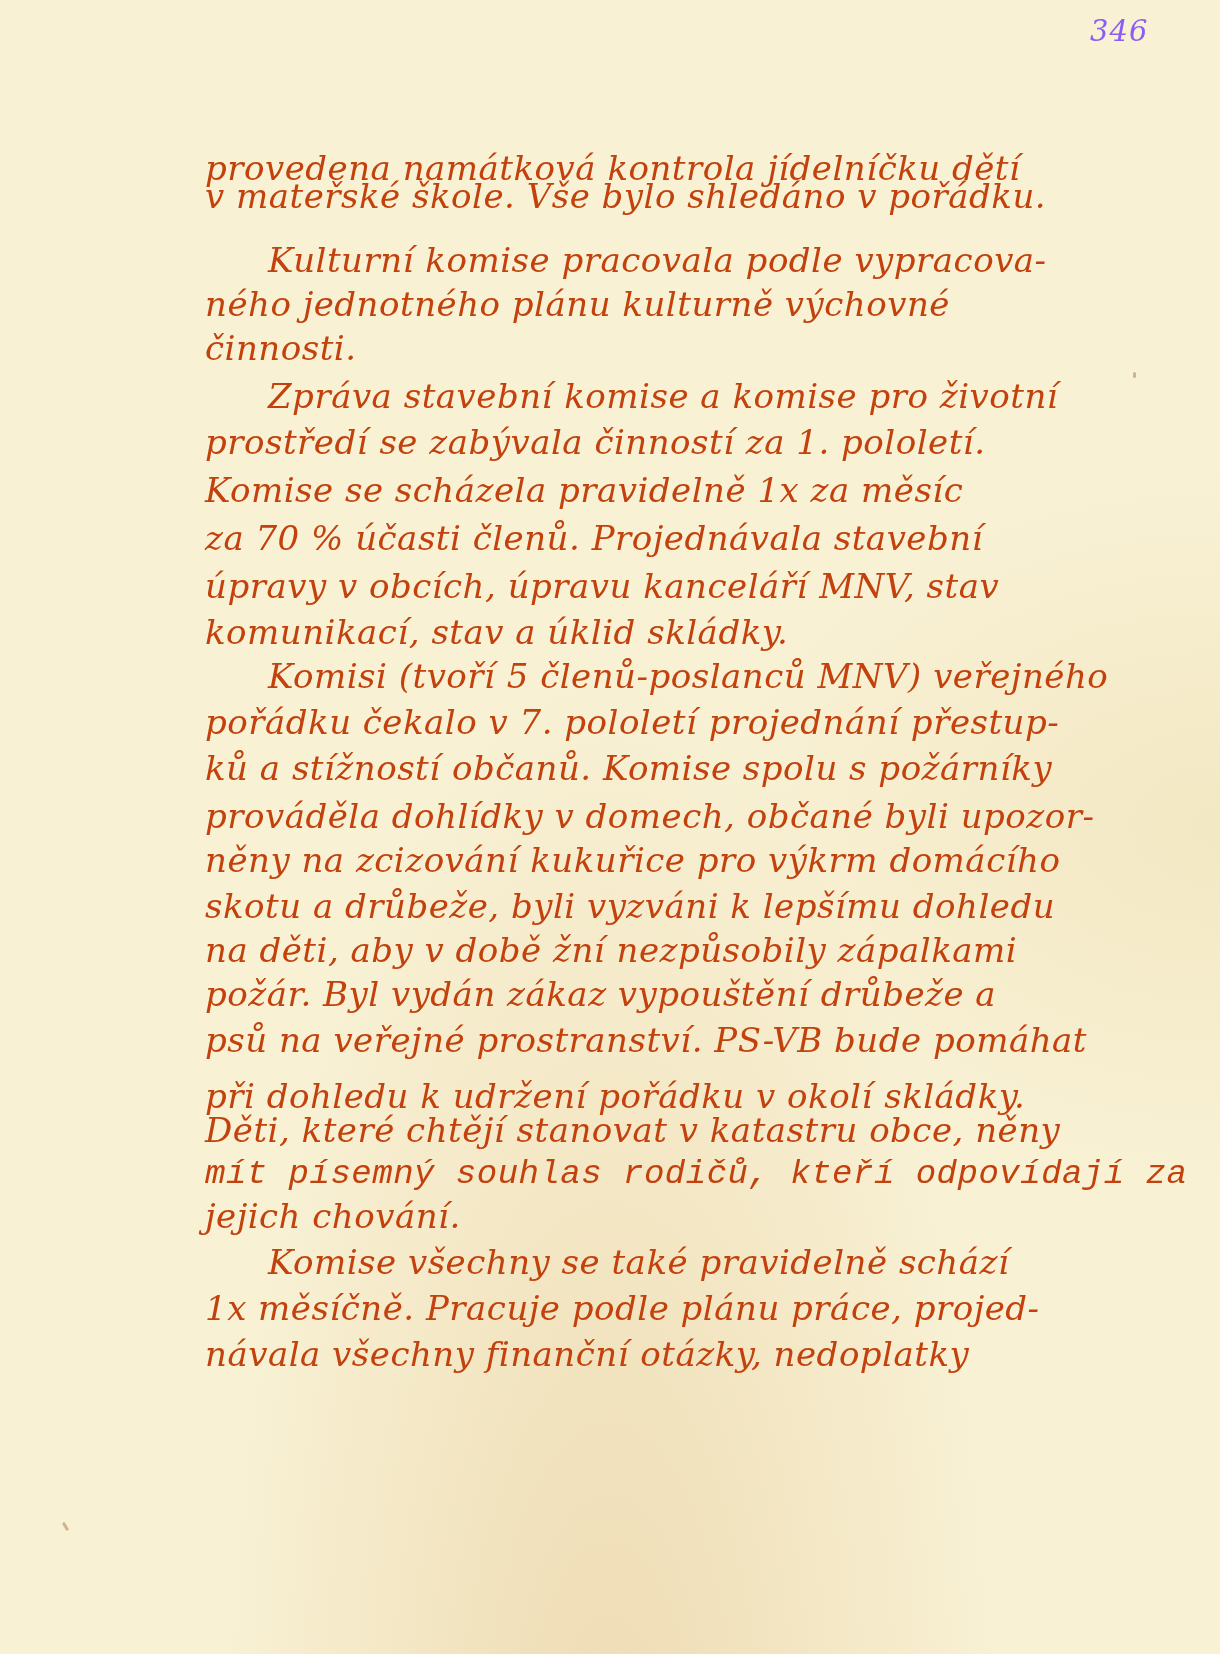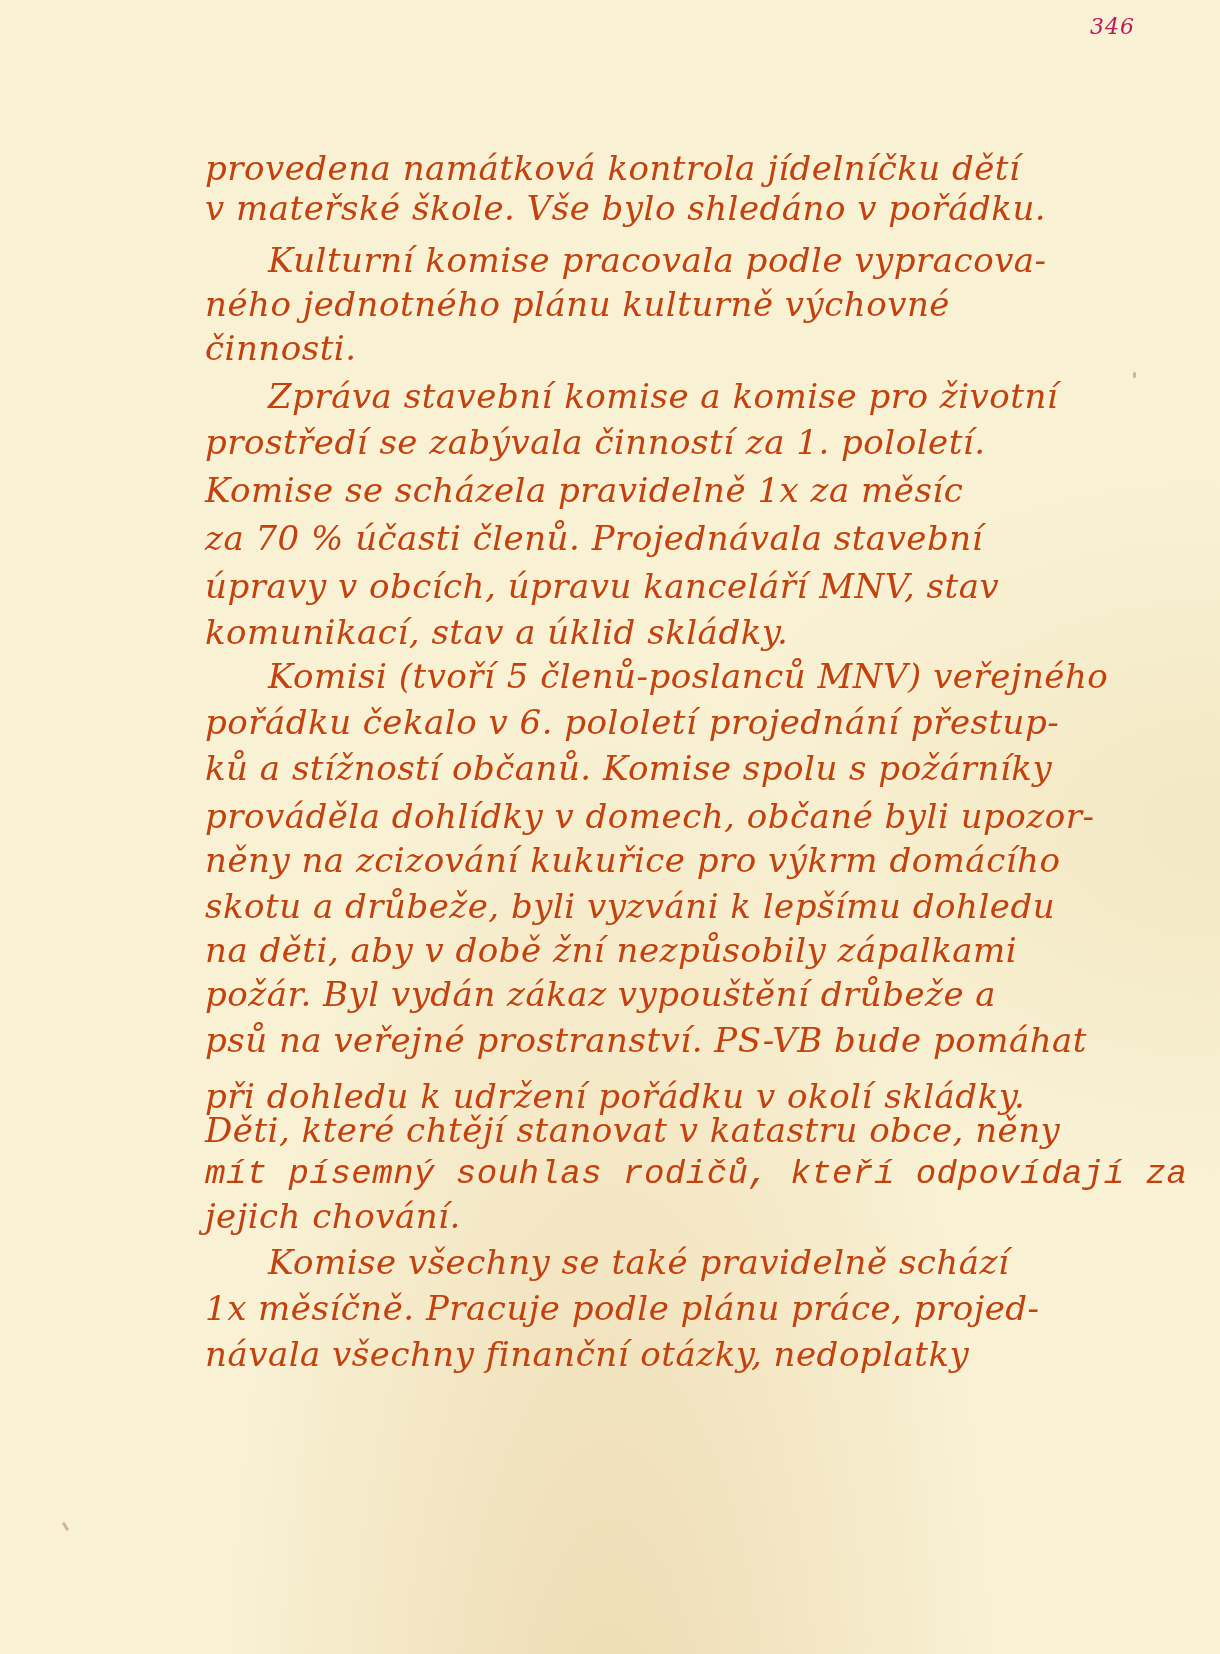--- a/index.html
+++ b/index.html
@@ -16,22 +16,22 @@
         radial-gradient(ellipse at 100% 50%, rgba(235,215,165,0.35) 0%, rgba(240,220,170,0) 30%),
         #f8f1d4;
       font-family: "DejaVu Serif", serif;
     }
     .page-number {
       position: absolute;
       left: 1090px;
       top: 14px;
       font-family: "DejaVu Serif", serif;
       font-style: italic;
-      font-size: 22px;
-      color: #be185d;
+      font-size: 29px;
+      color: #8b5cf6;
       letter-spacing: 1px;
     }
     .text-body {
       position: absolute;
       left: 0;
       top: 0;
       width: 1220px;
     }
     .line {
       position: absolute;
@@ -54,32 +54,32 @@
       opacity: 0.6;
     }
   </style>
 </head>
 <body>
 
 <div class="page-number">346</div>
 
 <div class="text-body" id="text-body">
   <div class="line" style="top: 148px;">provedena namátková kontrola jídelníčku dětí</div>
-  <div class="line" style="top: 188px;">v mateřské škole. Vše bylo shledáno v pořádku.</div>
+  <div class="line" style="top: 176px;">v mateřské škole. Vše bylo shledáno v pořádku.</div>
   <div class="line indent" style="top: 240px;">Kulturní komise pracovala podle vypracova-</div>
   <div class="line" style="top: 284px; text-align: right;">ného jednotného plánu kulturně výchovné</div>
   <div class="line" style="top: 328px;">činnosti.</div>
   <div class="line indent" style="top: 376px;">Zpráva stavební komise a komise pro životní</div>
   <div class="line" style="top: 422px;">prostředí se zabývala činností za 1. pololetí.</div>
   <div class="line" style="top: 470px;">Komise se scházela pravidelně 1x za měsíc</div>
   <div class="line" style="top: 518px;">za 70 % účasti členů. Projednávala stavební</div>
   <div class="line" style="top: 566px;">úpravy v obcích, úpravu kanceláří MNV, stav</div>
   <div class="line" style="top: 612px;">komunikací, stav a úklid skládky.</div>
   <div class="line indent" style="top: 656px;">Komisi (tvoří 5 členů-poslanců MNV) veřejného</div>
-  <div class="line" style="top: 702px;">pořádku čekalo v 6. pololetí projednání přestup-</div>
+  <div class="line" style="top: 702px;">pořádku čekalo v 7. pololetí projednání přestup-</div>
   <div class="line" style="top: 748px;">ků a stížností občanů. Komise spolu s požárníky</div>
   <div class="line" style="top: 796px;">prováděla dohlídky v domech, občané byli upozor-</div>
   <div class="line" style="top: 840px;">něny na zcizování kukuřice pro výkrm domácího</div>
   <div class="line" style="top: 886px;">skotu a drůbeže, byli vyzváni k lepšímu dohledu</div>
   <div class="line" style="top: 930px;">na děti, aby v době žní nezpůsobily zápalkami</div>
   <div class="line" style="top: 974px;">požár. Byl vydán zákaz vypouštění drůbeže a</div>
   <div class="line" style="top: 1020px;">psů na veřejné prostranství. PS-VB bude pomáhat</div>
   <div class="line" style="top: 1076px;">při dohledu k udržení pořádku v okolí skládky.</div>
   <div class="line" style="top: 1110px;">Děti, které chtějí stanovat v katastru obce, něny</div>
   <div class="line" style="top: 1154px; font-family: Liberation Mono, monospace;">mít písemný souhlas rodičů, kteří odpovídají za</div>

